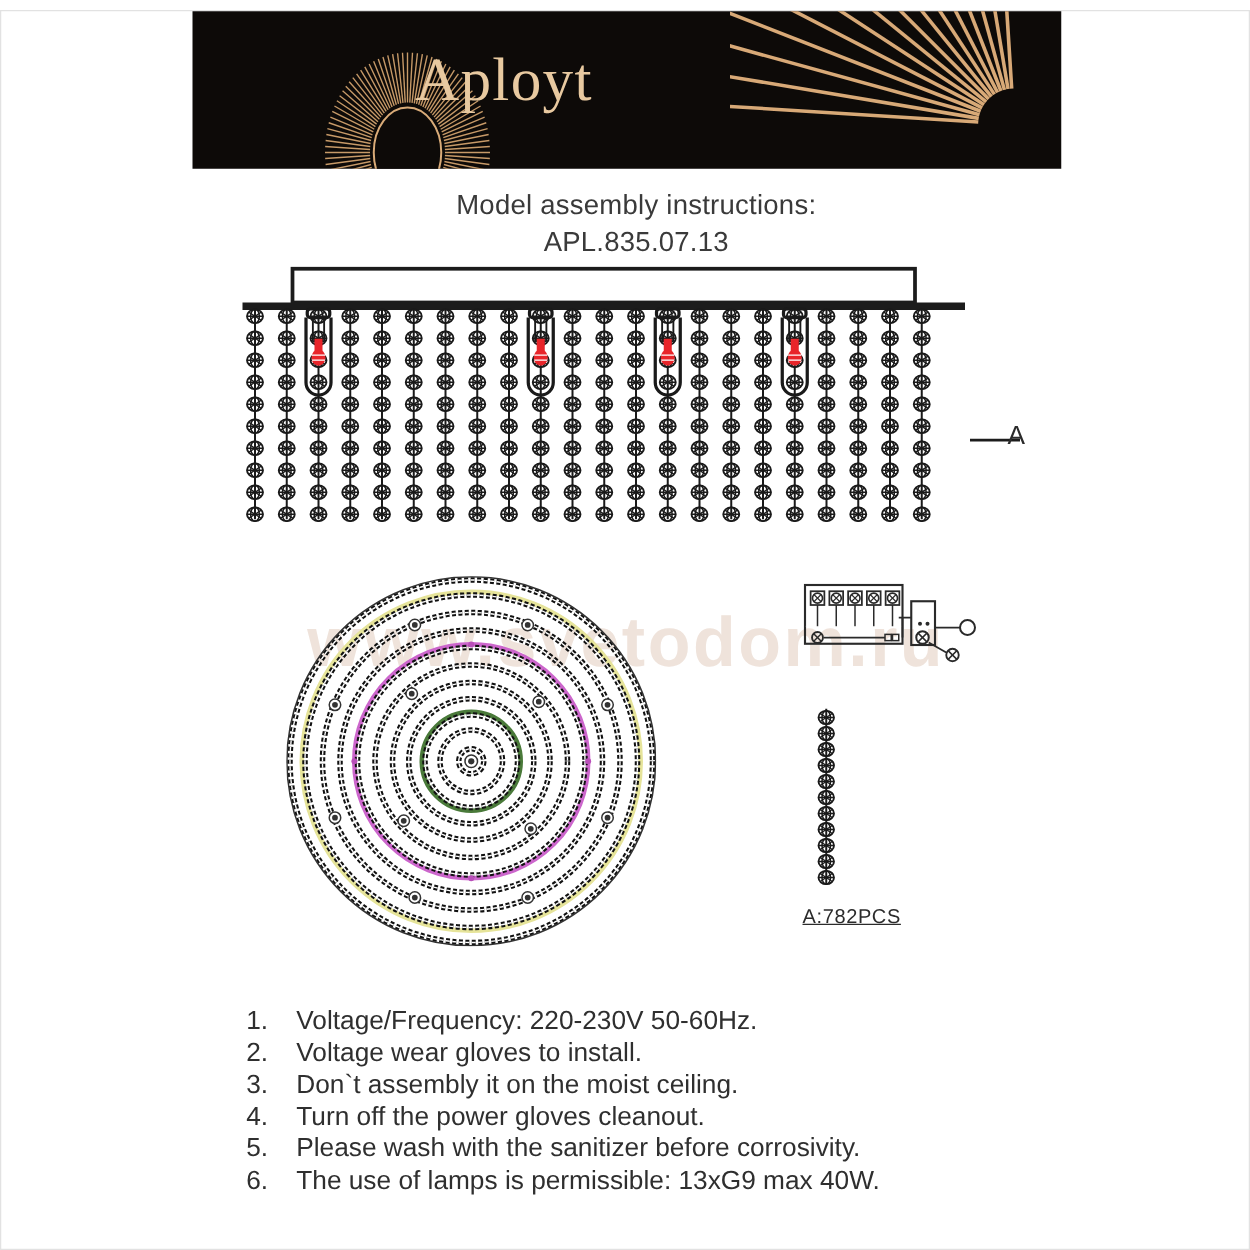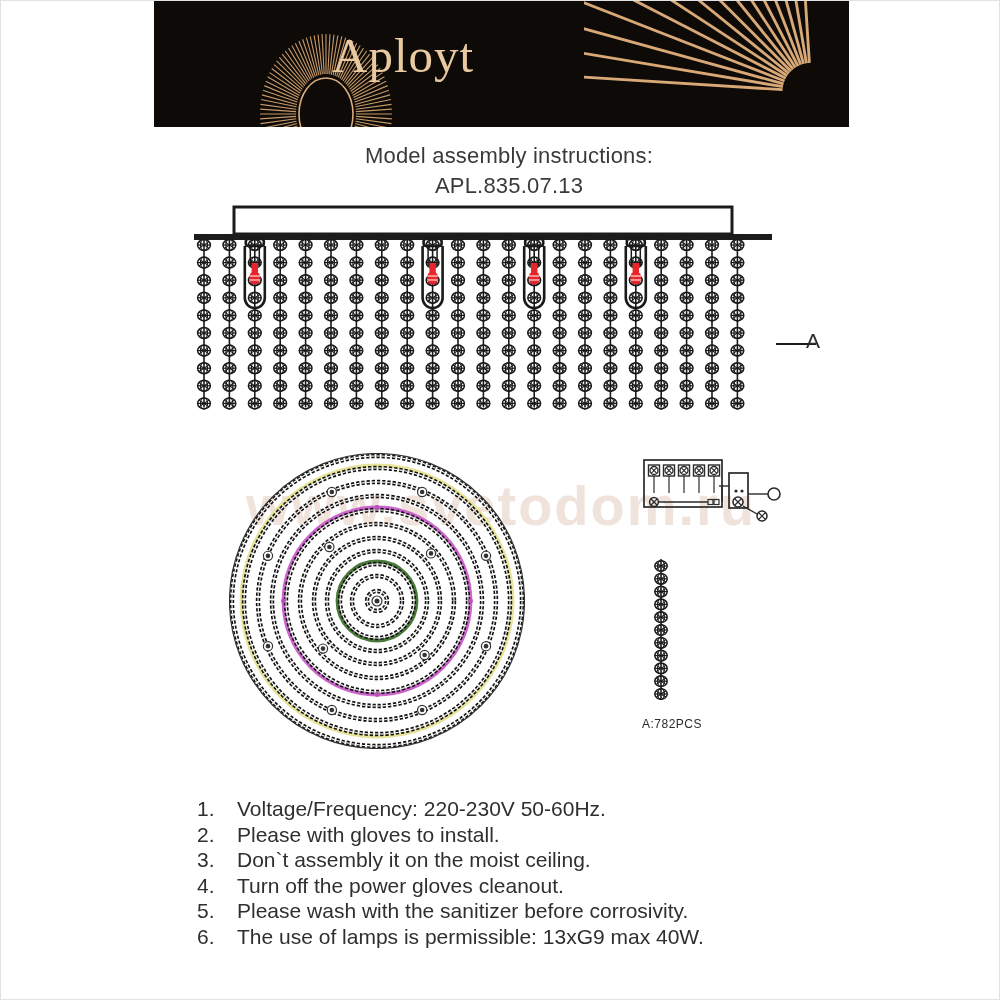--- a/index.html
+++ b/index.html
@@ -17,20 +17,21 @@
     position: relative;
   }
 
   
   #page {
     position: absolute;
     inset: 0;
     background: #ffffff;
     border: 1px solid #e2e2e2;
     box-sizing: border-box;
+    margin-top: 8px;
   }
 
   
   #brand-banner {
     position: absolute;
     left: 153px;
     top: 0;
     width: 695px;
     height: 126px;
     background: #0d0a08;
@@ -110,24 +111,25 @@
     left: 805px;
     top: 328px;
     font-size: 21px;
     color: #2b2b2b;
     z-index: 11;
   }
   #label-pcs {
     position: absolute;
     left: 641px;
     top: 716px;
-    font-size: 12px;
+    font-size: 16px;
     color: #2b2b2b;
     letter-spacing: .5px;
     z-index: 11;
+    text-decoration: underline;
   }
 
   
   #notes {
     position: absolute;
     left: 196px;
     top: 795px;
     width: 700px;
     z-index: 11;
   }
@@ -2213,21 +2215,21 @@
   <div id="label-pcs">A:782PCS</div>
 
   <div id="notes">
     <ol id="notes-list">
         <li>
           <span class="num">1.</span>
           <span class="txt">Voltage/Frequency: 220-230V 50-60Hz.</span>
         </li>
         <li>
           <span class="num">2.</span>
-          <span class="txt">Please with gloves to install.</span>
+          <span class="txt">Voltage wear gloves to install.</span>
         </li>
         <li>
           <span class="num">3.</span>
           <span class="txt">Don`t assembly it on the moist ceiling.</span>
         </li>
         <li>
           <span class="num">4.</span>
           <span class="txt">Turn off the power gloves cleanout.</span>
         </li>
         <li>

